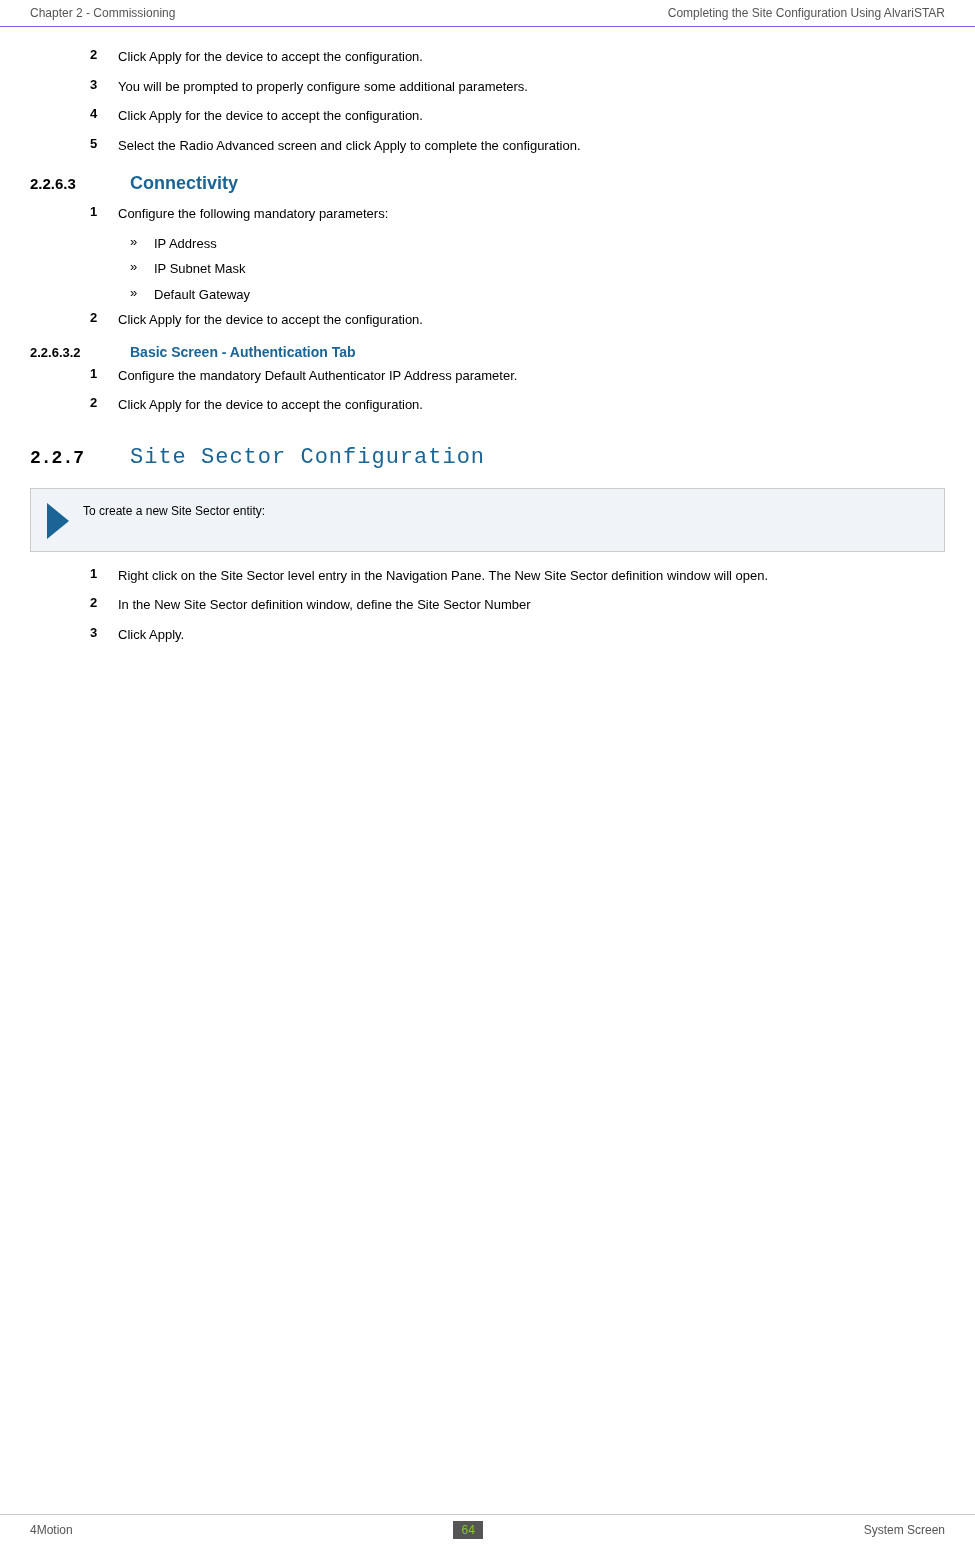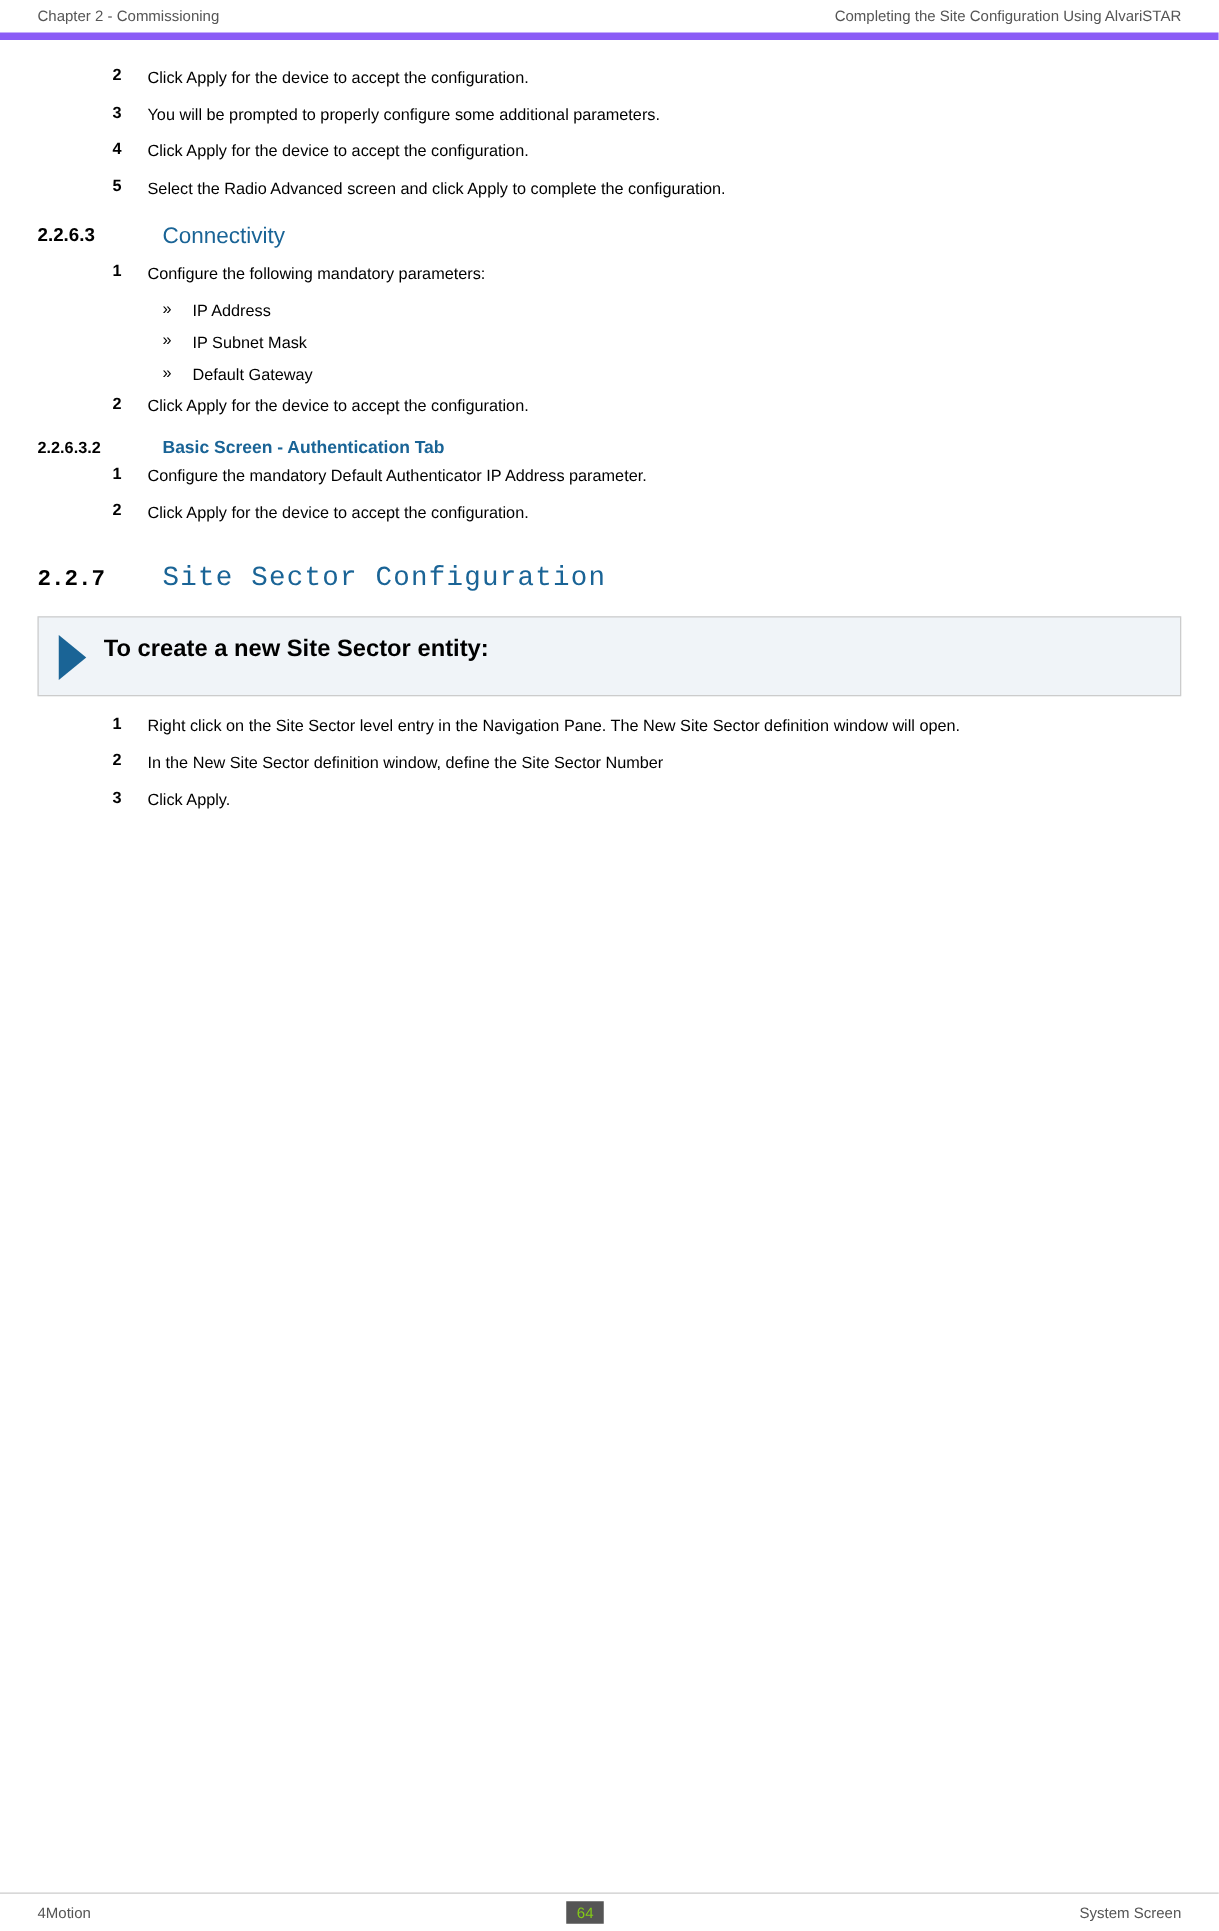--- a/index.html
+++ b/index.html
@@ -11,21 +11,21 @@
       width: 975px;
       min-height: 1545px;
     }
 
     
     .page-header {
       display: flex;
       justify-content: space-between;
       align-items: flex-start;
       padding: 6px 30px;
-      border-bottom: 6px solid #8b5cf6;
+      border-bottom: 1px solid #8b5cf6;
       font-size: 12px;
       color: #555;
     }
     .page-header span {
       font-size: 12px;
       color: #555;
     }
 
     
     .page-footer {
@@ -61,21 +61,21 @@
       margin-bottom: 10px;
     }
     .section-num-226 {
       font-size: 15px;
       font-weight: bold;
       color: #000;
       min-width: 100px;
     }
     .section-title-226 {
       font-size: 18px;
-      font-weight: normal;
+      font-weight: bold;
       color: #1a6496;
     }
 
     .section-2261 {
       display: flex;
       align-items: baseline;
       margin-top: 14px;
       margin-bottom: 6px;
     }
     .section-num-2261 {
@@ -162,22 +162,22 @@
       border-top: 18px solid transparent;
       border-bottom: 18px solid transparent;
       border-left: 22px solid #1a6496;
       margin-top: 2px;
       flex-shrink: 0;
     }
     .note-content {
       line-height: 1.5;
     }
     .note-title {
-      font-weight: bold;
-      font-size: 19px;
+      font-weight: normal;
+      font-size: 12px;
     }
   </style>
 </head>
 <body>
 
 <div class="page-header">
   <span>Chapter 2 - Commissioning</span>
   <span>Completing the Site Configuration Using AlvariSTAR</span>
 </div>
 

